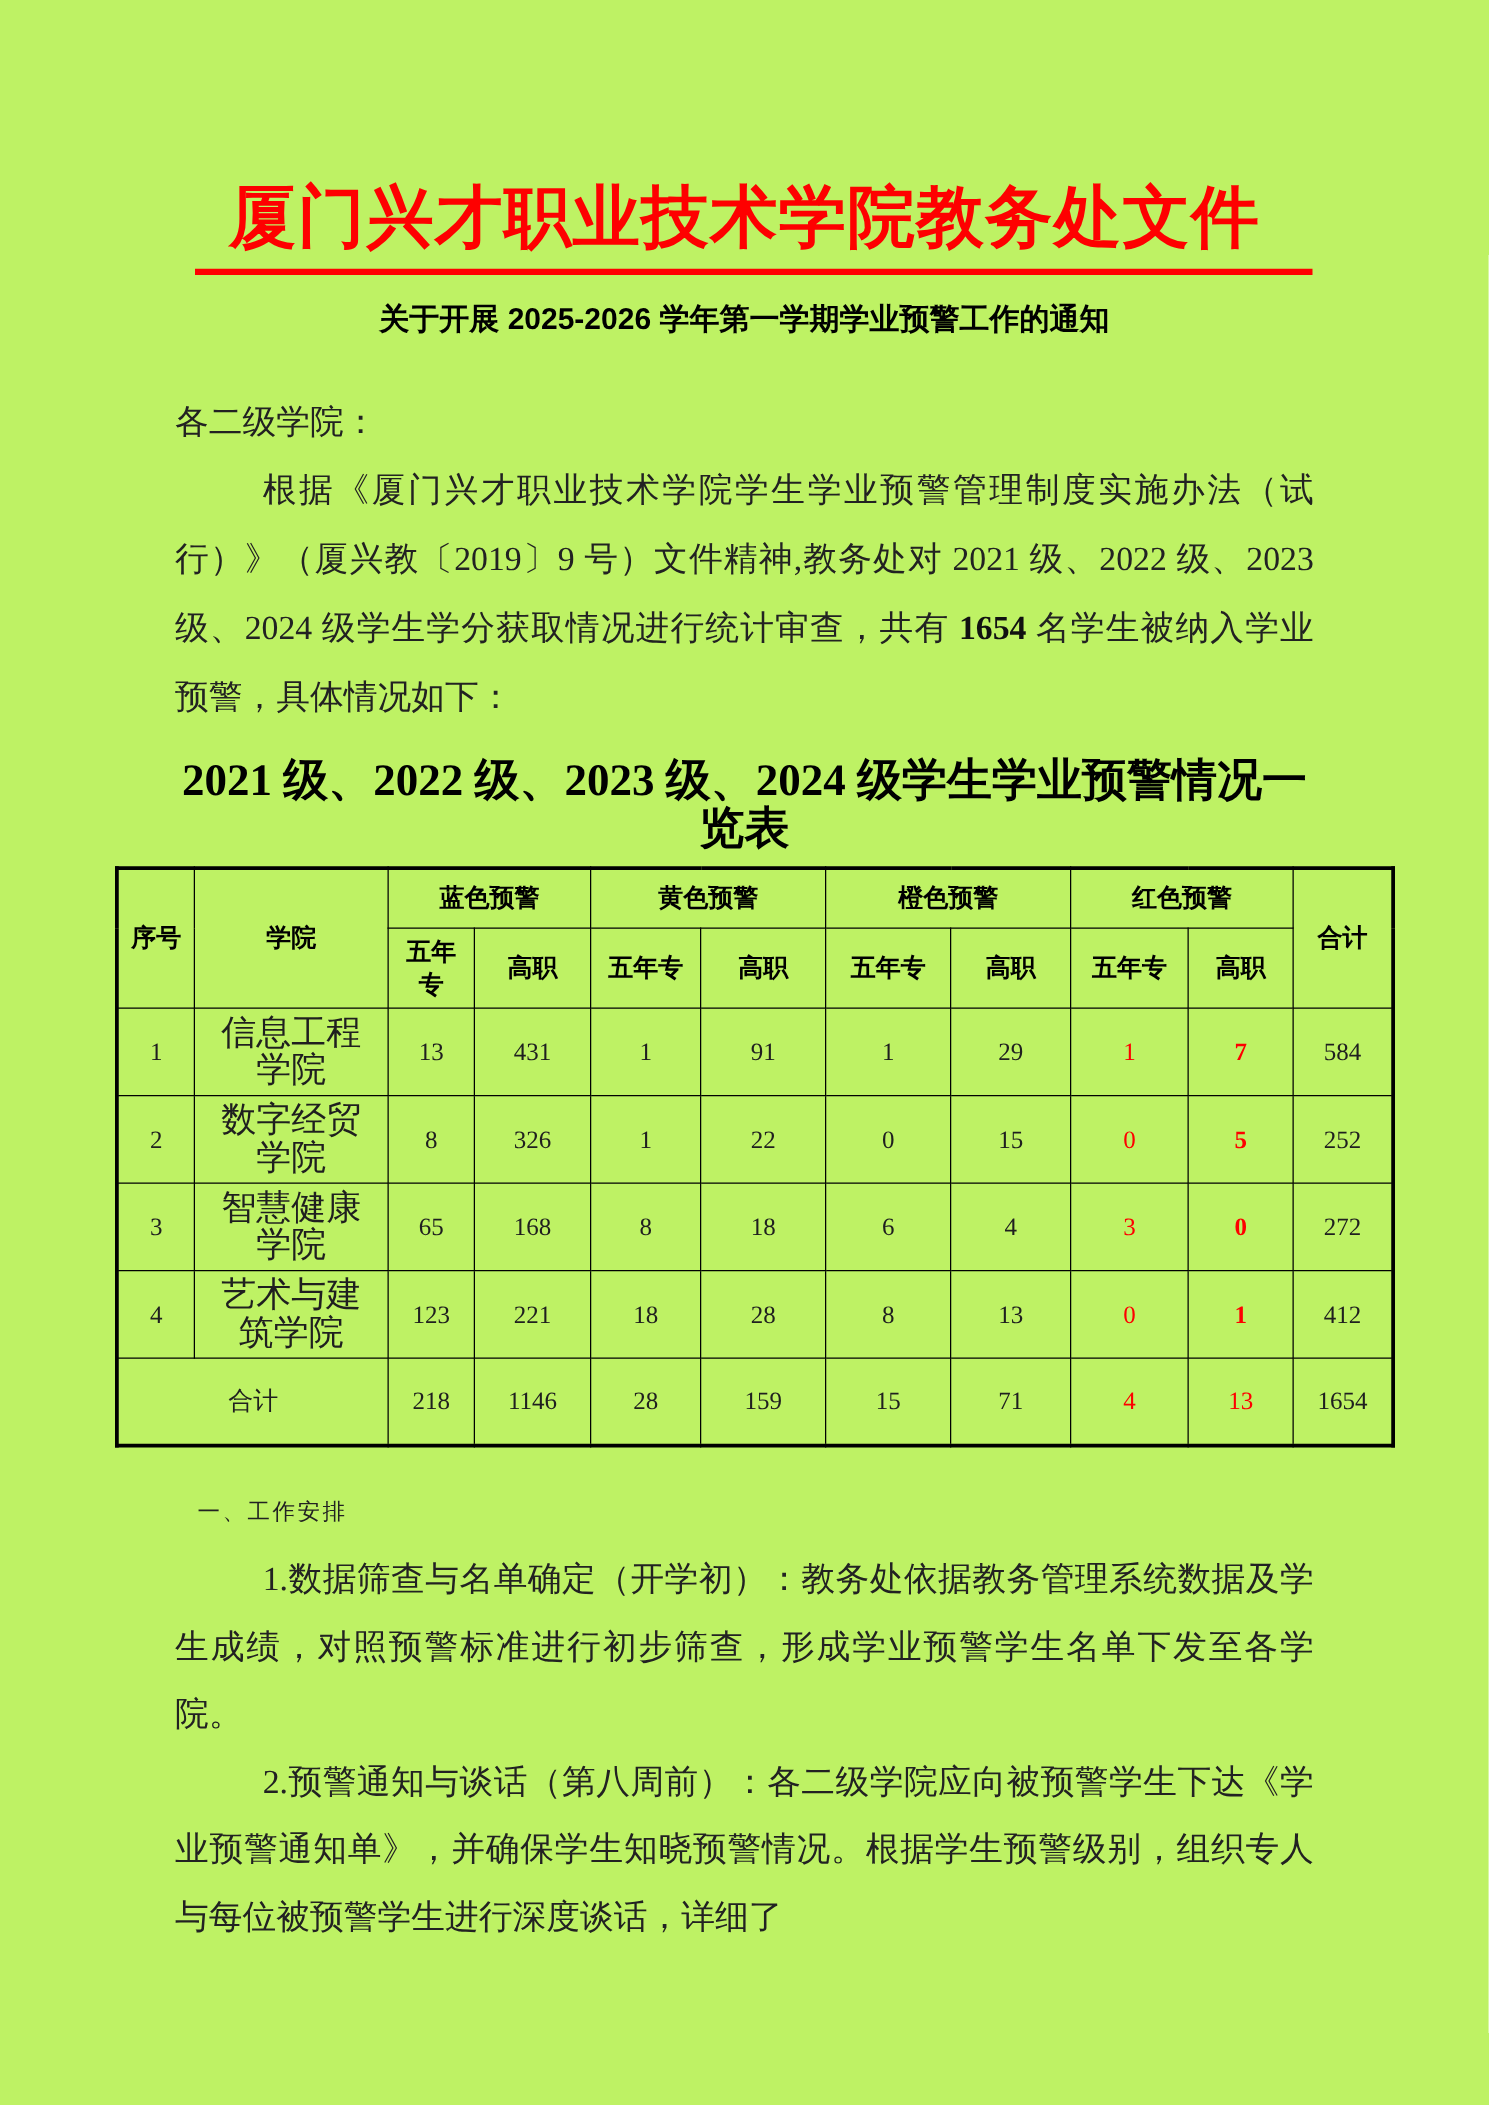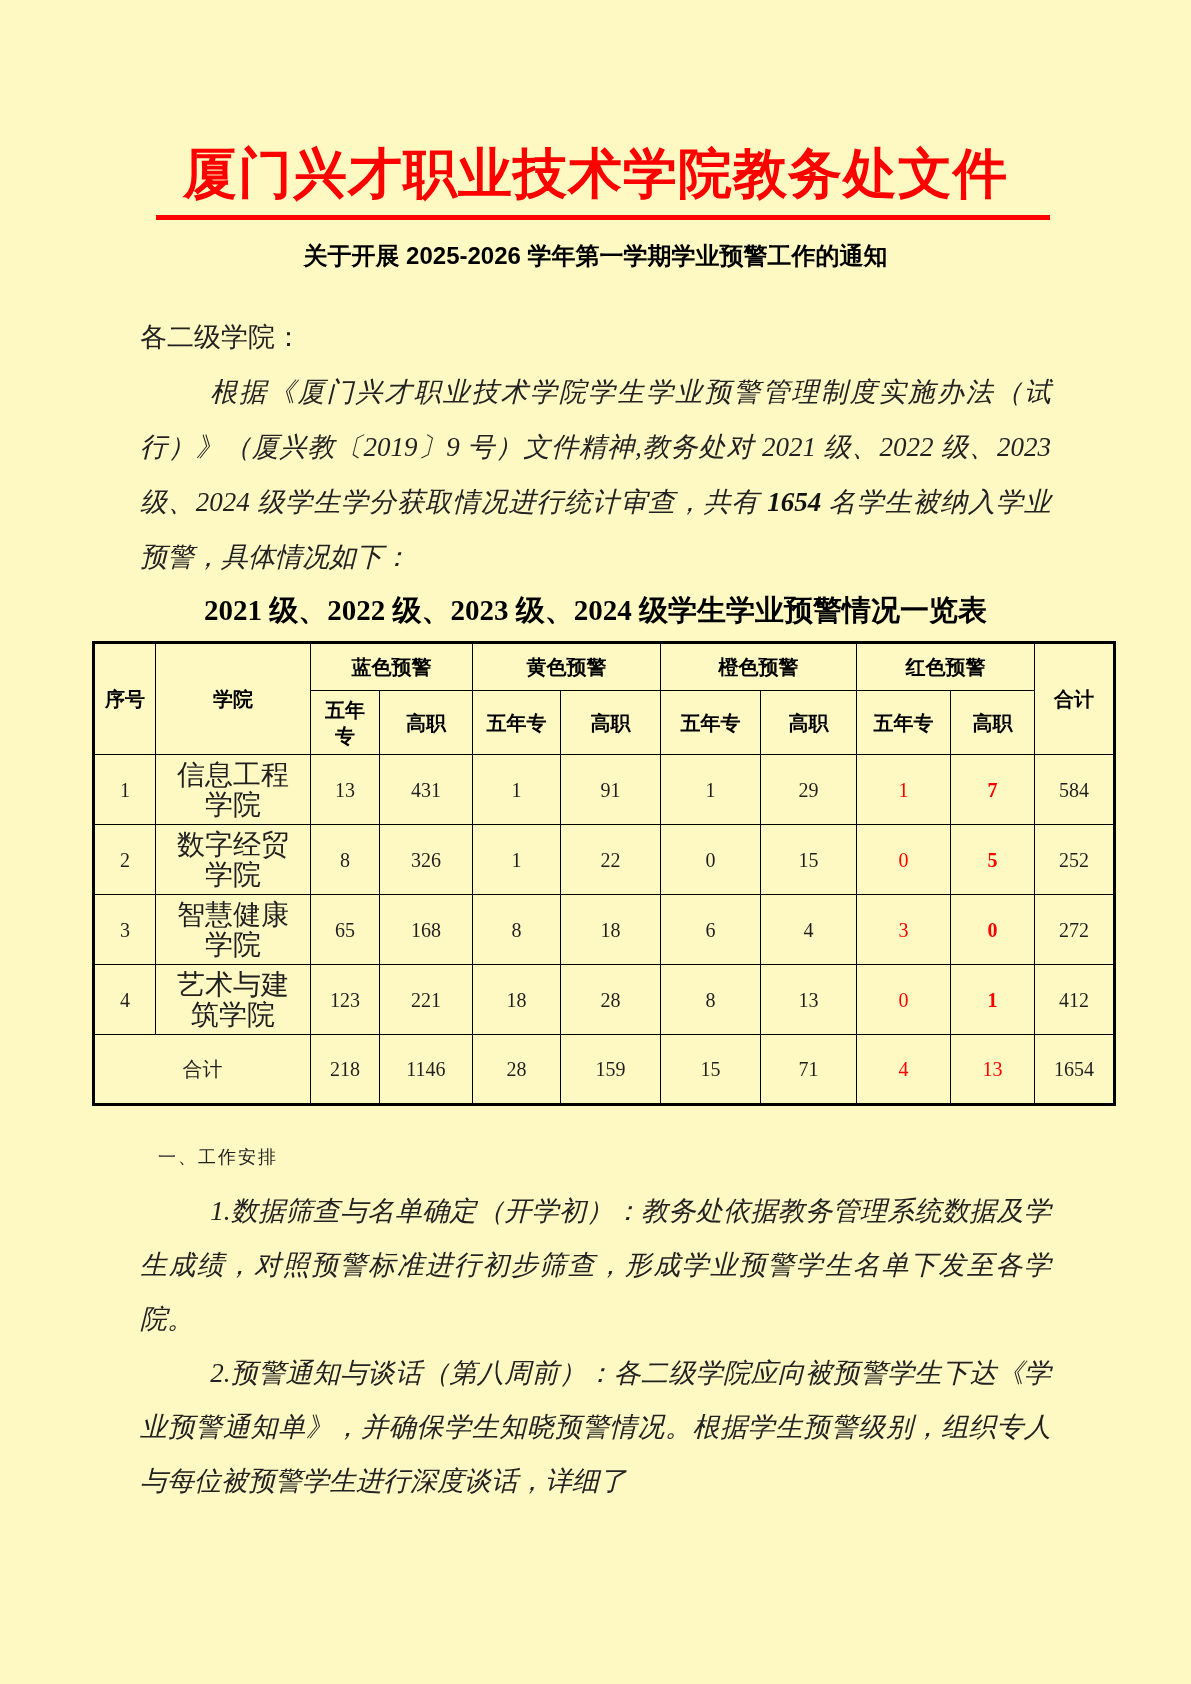--- a/index.html
+++ b/index.html
@@ -6,21 +6,21 @@
   html, body { background: #ffffff; }
   body {
     font-family: "Liberation Serif", "DejaVu Serif", serif;
     color: #1a1a1a;
   }
   .page {
     position: relative;
     width: 1191px;
     height: 1684px;
     margin: 0 auto;
-    background: #fef9c3;
+    background: #bef264;
     padding: 140px 140px 0 140px;
     overflow: hidden;
   }
   
   .red-title {
     text-align: center;
     color: #fe0000;
     font-weight: bold;
     font-size: 54px;
     line-height: 68px;
@@ -53,27 +53,27 @@
   }
   
   .body-block {
     margin-top: 34px;
     font-size: 27px;
     line-height: 55px;
     text-align: justify;
     color: #222222;
   }
   .salutation { text-indent: 0; }
-  .para-indent { text-indent: 2.6em; font-style: italic; }
+  .para-indent { text-indent: 2.6em; }
   .bold-num { font-weight: bold; color: #111111; }
   
   .table-title {
-    margin-top: 6px;
-    text-align: center;
-    font-size: 29px;
+    margin-top: 20px;
+    text-align: center;
+    font-size: 36px;
     line-height: 38px;
     font-weight: bold;
     color: #000000;
     font-family: "Liberation Serif", "DejaVu Serif", serif;
   }
   .warn-table {
     margin-top: 12px;
     margin-left: -48px;
     width: 1021px;
     border-collapse: collapse;

